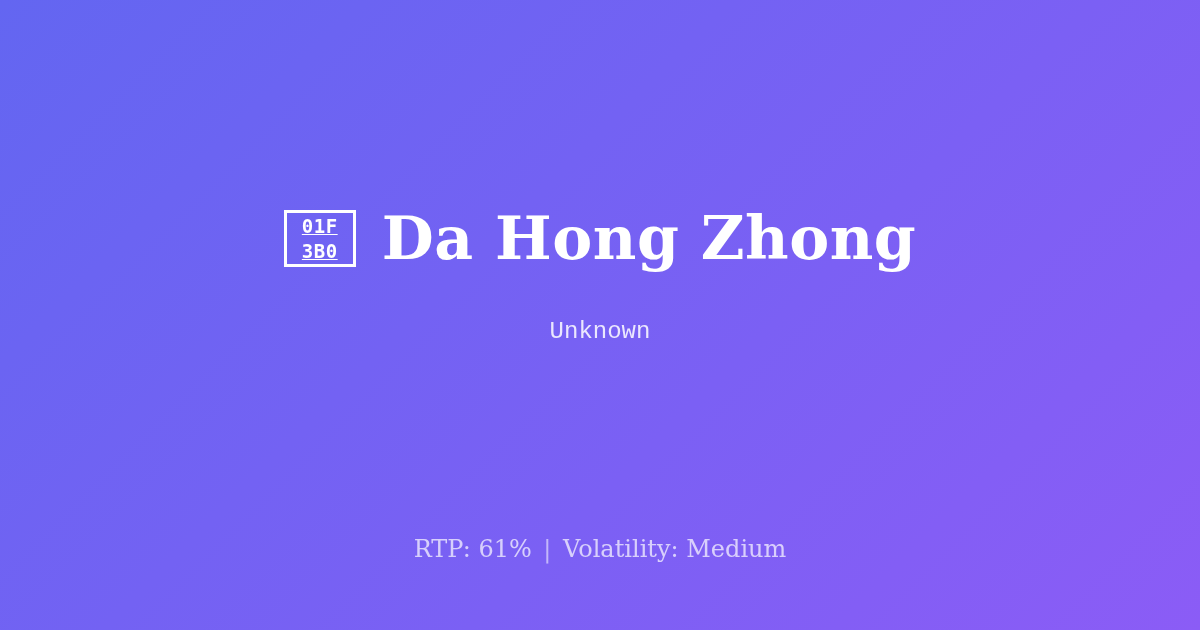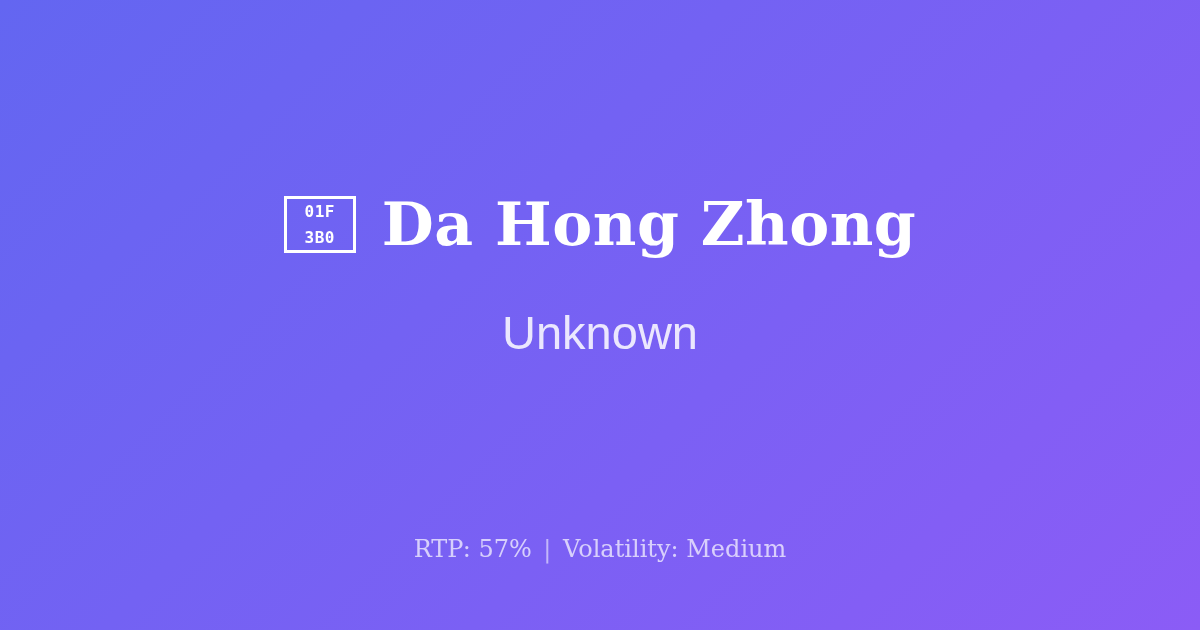--- a/index.html
+++ b/index.html
@@ -52,28 +52,29 @@
 
   
   .tofu-glyph {
     flex: 0 0 auto;
     width: 72px;
     height: 57px;
     border: 3px solid #ffffff;
     display: flex;
     flex-direction: column;
     align-items: center;
-    justify-content: space-between;
+    justify-content: center;
     line-height: 1;
     font-family: "DejaVu Sans Mono", "Liberation Mono", monospace;
-    font-size: 16px;
+    font-size: 19px;
     font-weight: 700;
     color: #ffffff;
     letter-spacing: 0.5px;
     user-select: none;
+    text-decoration: underline;
   }
 
   .tofu-glyph .tofu-row {
     display: block;
     height: 25px;
     line-height: 25px;
   }
 
   
   .og-title {
@@ -82,22 +83,22 @@
     font-weight: 700;
     color: #ffffff;
     line-height: 1.06;
     letter-spacing: 0.5px;
     white-space: nowrap;
   }
 
   
   .og-subtitle {
     margin-top: 48px;
-    font-family: Liberation Sans, sans-serif;
-    font-size: 47px;
+    font-family: Liberation Mono, monospace;
+    font-size: 24px;
     font-weight: 400;
     color: rgba(255, 255, 255, 0.85);
     line-height: 1.2;
     text-align: left;
     white-space: nowrap;
   }
 
   
   .og-footer {
     position: absolute;
@@ -135,19 +136,19 @@
       <h1 class="og-title">Da Hong Zhong</h1>
 
     </div>
 
     <div class="og-subtitle">Unknown</div>
 
   </div>
 
   <div class="og-footer">
     <span>RTP:</span>
-    <span>57%</span>
+    <span>61%</span>
     <span class="meta-sep">|</span>
     <span>Volatility:</span>
     <span>Medium</span>
   </div>
 
 </div>
 
 </body></html>

